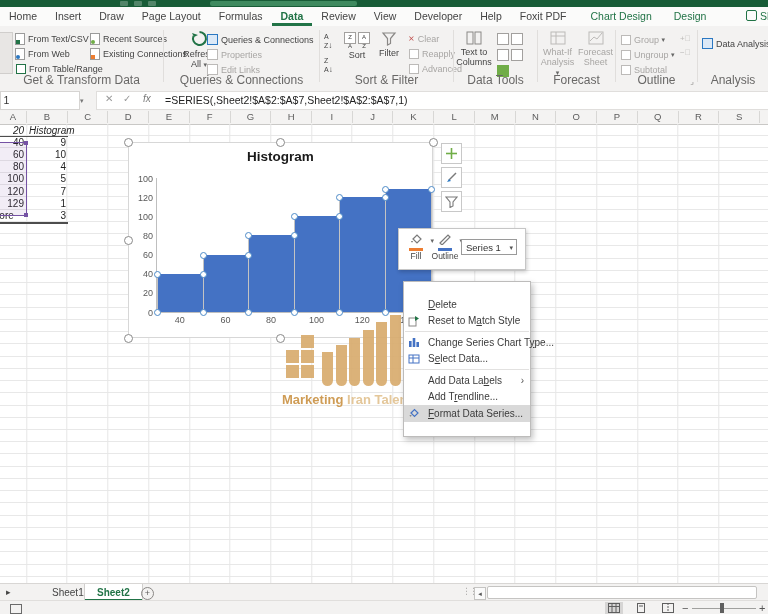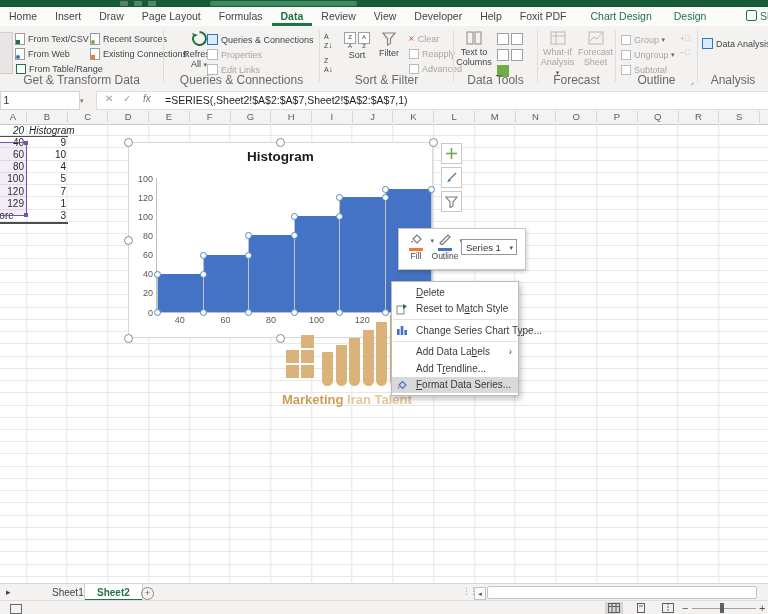--- a/index.html
+++ b/index.html
@@ -76,21 +76,21 @@
   #wmtext{position:absolute;left:2px;top:92px;font-size:13px;font-weight:bold;white-space:nowrap;}
 
   
   #minitb{left:398px;top:228px;width:126px;height:40px;background:#fff;border:1px solid #c6c6c6;box-shadow:1px 2px 4px rgba(0,0,0,.2);z-index:30;}
   .mtb-btn{position:absolute;top:4px;width:28px;text-align:center;font-size:8.5px;color:#444;}
   .mtb-swatch{display:block;margin:1px auto 0;width:14px;height:3px;}
   #seriesdd{position:absolute;left:62px;top:10px;width:56px;height:16px;border:1px solid #9a9a9a;background:#fff;font-size:9.5px;line-height:16px;padding-left:4px;box-sizing:border-box;}
   #seriesdd .dd{position:absolute;right:3px;top:0;font-size:7px;color:#555;}
 
   
-  #ctxmenu{left:391px;top:281px;width:128px;background:#fff;border:1px solid #bdbcbb;box-shadow:2px 3px 6px rgba(0,0,0,.25);z-index:40;padding:2px 0;box-sizing:border-box;}
+  #ctxmenu{left:403px;top:281px;width:128px;background:#fff;border:1px solid #bdbcbb;box-shadow:2px 3px 6px rgba(0,0,0,.25);z-index:40;padding:14px 0;box-sizing:border-box;}
   .mitem{position:relative;height:16.5px;display:flex;align-items:center;font-size:10px;color:#3b3b3b;padding-left:24px;white-space:nowrap;}
   .mitem.hl{background:#d9d9d9;}
   .mitem.dis{color:#ababab;}
   .mitem .micon{position:absolute;left:4px;top:2px;width:12px;height:12px;}
   .mitem .subarrow{position:absolute;right:6px;color:#555;}
   .msep{height:1px;background:#e2e1e0;margin:2px 1px;}
   .mitem u{text-decoration:underline;}
 
   
   #tabbar{left:0;top:583px;width:768px;height:17px;background:#f3f2f1;border-top:1px solid #d8d6d4;}
@@ -499,20 +499,28 @@
       </div>
       <div class="msep"></div>
       <div class="mitem">
         <span class="micon"><svg width="12" height="12" viewBox="0 0 12 12">
             <rect x="1" y="5" width="2.6" height="6" fill="#4472c4"></rect>
             <rect x="4.7" y="2" width="2.6" height="9" fill="#4472c4"></rect>
             <rect x="8.4" y="6" width="2.6" height="5" fill="#4472c4"></rect>
           </svg></span>
         <span>Change Series Chart T<u>y</u>pe...</span>
       </div>
+      <div class="mitem">
+        <span class="micon"><svg width="12" height="12" viewBox="0 0 12 12">
+            <rect x="1" y="2" width="10" height="8" fill="none" stroke="#4472c4"></rect>
+            <line x1="1" y1="5" x2="11" y2="5" stroke="#4472c4"></line>
+            <line x1="5" y1="2" x2="5" y2="10" stroke="#4472c4"></line>
+          </svg></span>
+        <span>S<u>e</u>lect Data...</span>
+      </div>
       <div class="msep"></div>
       <div class="mitem">
         <span>Add Data La<u>b</u>els</span>
         <span class="subarrow">›</span>
       </div>
       <div class="mitem">
         <span>Add T<u>r</u>endline...</span>
       </div>
       <div class="mitem hl">
         <span class="micon"><svg width="12" height="12" viewBox="0 0 12 12">

